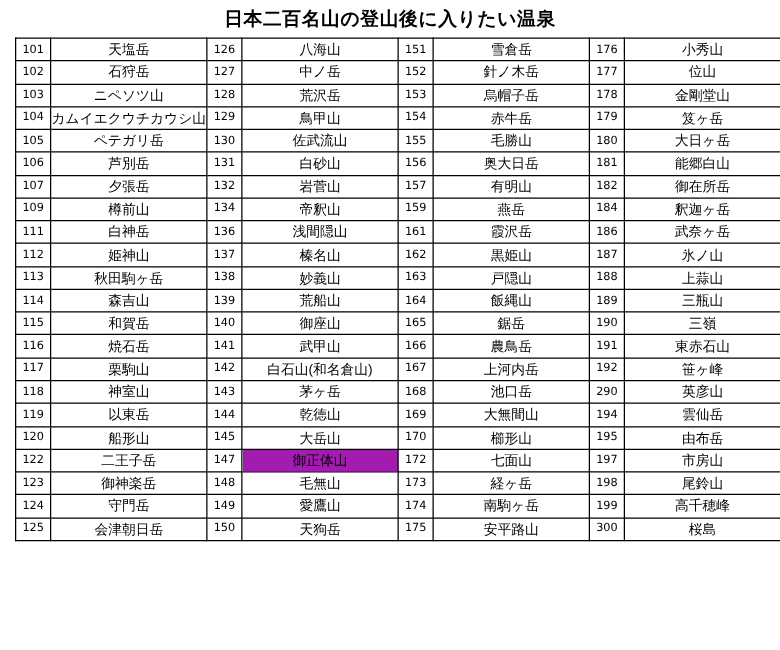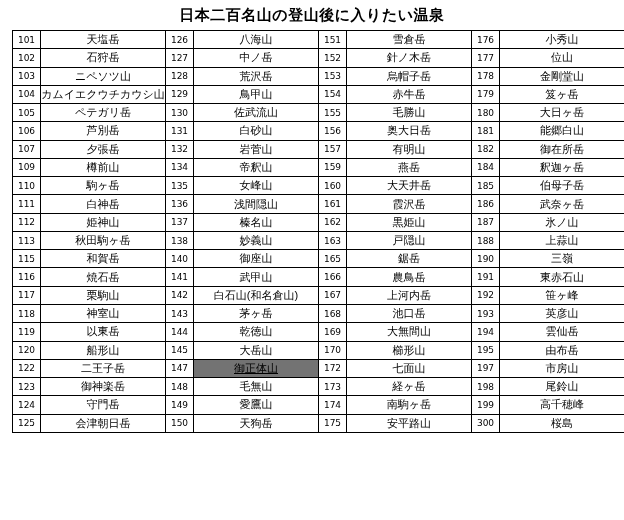--- a/index.html
+++ b/index.html
@@ -141,30 +141,20 @@
           <td class="num">109</td>
           <td class="name">樽前山</td>
           <td class="num">134</td>
           <td class="name">帝釈山</td>
           <td class="num">159</td>
           <td class="name">燕岳</td>
           <td class="num">184</td>
           <td class="name">釈迦ヶ岳</td>
         </tr>
         <tr>
-          <td class="num">110</td>
-          <td class="name">駒ヶ岳</td>
-          <td class="num">135</td>
-          <td class="name">女峰山</td>
-          <td class="num">160</td>
-          <td class="name">大天井岳</td>
-          <td class="num">185</td>
-          <td class="name">伯母子岳</td>
-        </tr>
-        <tr>
           <td class="num">111</td>
           <td class="name">白神岳</td>
           <td class="num">136</td>
           <td class="name">浅間隠山</td>
           <td class="num">161</td>
           <td class="name">霞沢岳</td>
           <td class="num">186</td>
           <td class="name">武奈ヶ岳</td>
         </tr>
         <tr>
@@ -181,20 +171,30 @@
           <td class="num">113</td>
           <td class="name">秋田駒ヶ岳</td>
           <td class="num">138</td>
           <td class="name">妙義山</td>
           <td class="num">163</td>
           <td class="name">戸隠山</td>
           <td class="num">188</td>
           <td class="name">上蒜山</td>
         </tr>
         <tr>
+          <td class="num">114</td>
+          <td class="name">森吉山</td>
+          <td class="num">139</td>
+          <td class="name">荒船山</td>
+          <td class="num">164</td>
+          <td class="name">飯縄山</td>
+          <td class="num">189</td>
+          <td class="name">三瓶山</td>
+        </tr>
+        <tr>
           <td class="num">115</td>
           <td class="name">和賀岳</td>
           <td class="num">140</td>
           <td class="name">御座山</td>
           <td class="num">165</td>
           <td class="name">鋸岳</td>
           <td class="num">190</td>
           <td class="name">三嶺</td>
         </tr>
         <tr>
@@ -217,21 +217,21 @@
           <td class="num">192</td>
           <td class="name">笹ヶ峰</td>
         </tr>
         <tr>
           <td class="num">118</td>
           <td class="name">神室山</td>
           <td class="num">143</td>
           <td class="name">茅ヶ岳</td>
           <td class="num">168</td>
           <td class="name">池口岳</td>
-          <td class="num">193</td>
+          <td class="num">290</td>
           <td class="name">英彦山</td>
         </tr>
         <tr>
           <td class="num">119</td>
           <td class="name">以東岳</td>
           <td class="num">144</td>
           <td class="name">乾徳山</td>
           <td class="num">169</td>
           <td class="name">大無間山</td>
           <td class="num">194</td>
@@ -244,21 +244,21 @@
           <td class="name">大岳山</td>
           <td class="num">170</td>
           <td class="name">櫛形山</td>
           <td class="num">195</td>
           <td class="name">由布岳</td>
         </tr>
         <tr>
           <td class="num">122</td>
           <td class="name">二王子岳</td>
           <td class="num">147</td>
-          <td class="name highlight" style="background: #737373; text-decoration: underline;">御正体山</td>
+          <td class="name highlight" style="background: #a21caf;">御正体山</td>
           <td class="num">172</td>
           <td class="name">七面山</td>
           <td class="num">197</td>
           <td class="name">市房山</td>
         </tr>
         <tr>
           <td class="num">123</td>
           <td class="name">御神楽岳</td>
           <td class="num">148</td>
           <td class="name">毛無山</td>

